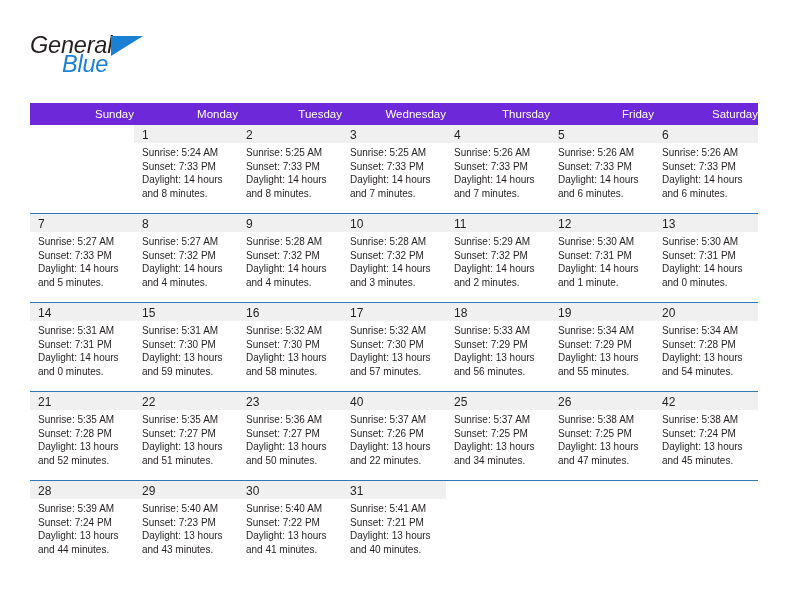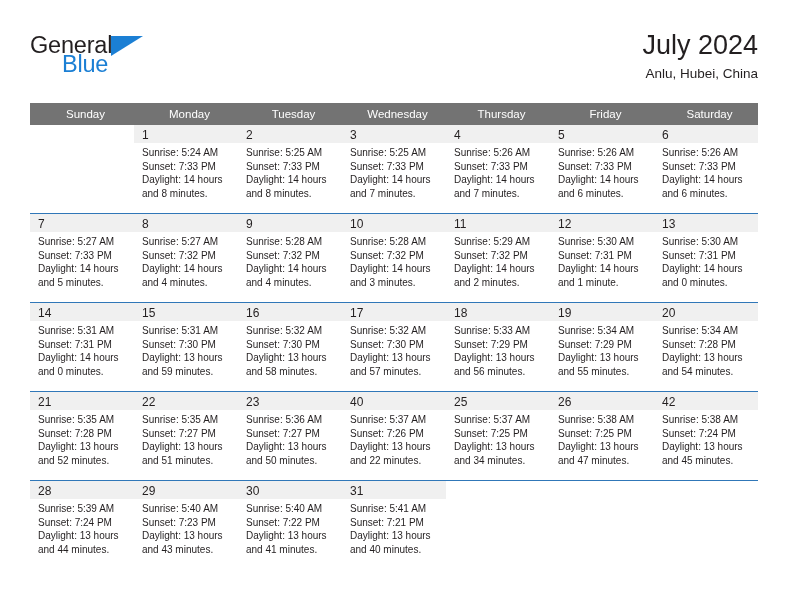--- a/index.html
+++ b/index.html
@@ -21,20 +21,21 @@
     box-sizing: border-box;
   }
 
   
   .top-bar {
     position: absolute;
     left: 30px;
     top: 28px;
     right: 34px;
     height: 66px;
+    font-style: italic;
   }
   .logo {
     position: absolute;
     left: 0;
     top: 4px;
     width: 200px;
     height: 56px;
   }
   .logo-general {
     position: absolute;
@@ -87,25 +88,25 @@
   
   .calendar {
     position: absolute;
     left: 30px;
     top: 103px;
     width: 728px;
     border-collapse: collapse;
     table-layout: fixed;
   }
   .calendar th {
-    background: #737373;
+    background: #6d28d9;
     color: #ffffff;
     font-size: 11.5px;
     font-weight: normal;
-    text-align: center;
+    text-align: right;
     padding: 5px 0 5px 7px;
     height: 11px;
     border: none;
   }
   .calendar td {
     vertical-align: top;
     padding: 0;
     border: none;
     border-top: 1px solid #3077b8;
     height: 88px;
@@ -147,24 +148,20 @@
 <div class="page">
 
   <div class="top-bar">
 
     <div class="logo">
       <span class="logo-general">General</span>
       <span class="logo-tri"></span>
       <span class="logo-blue">Blue</span>
     </div>
 
-    <div class="title-block">
-      <div class="cal-title">July 2024</div>
-      <div class="cal-subtitle">Anlu, Hubei, China</div>
-    </div>
 
   </div>
 
   <table class="calendar">
     <thead>
       <tr>
         <th>Sunday</th>
         <th>Monday</th>
         <th>Tuesday</th>
         <th>Wednesday</th>

